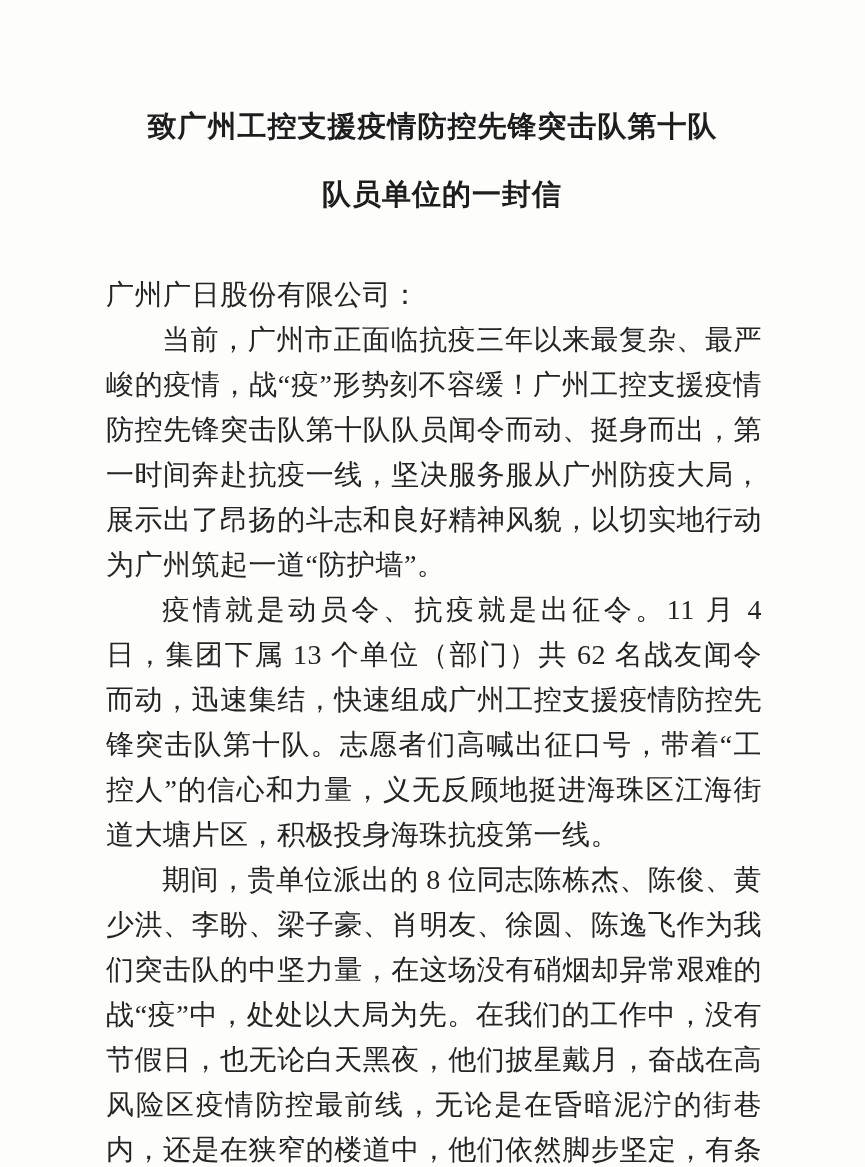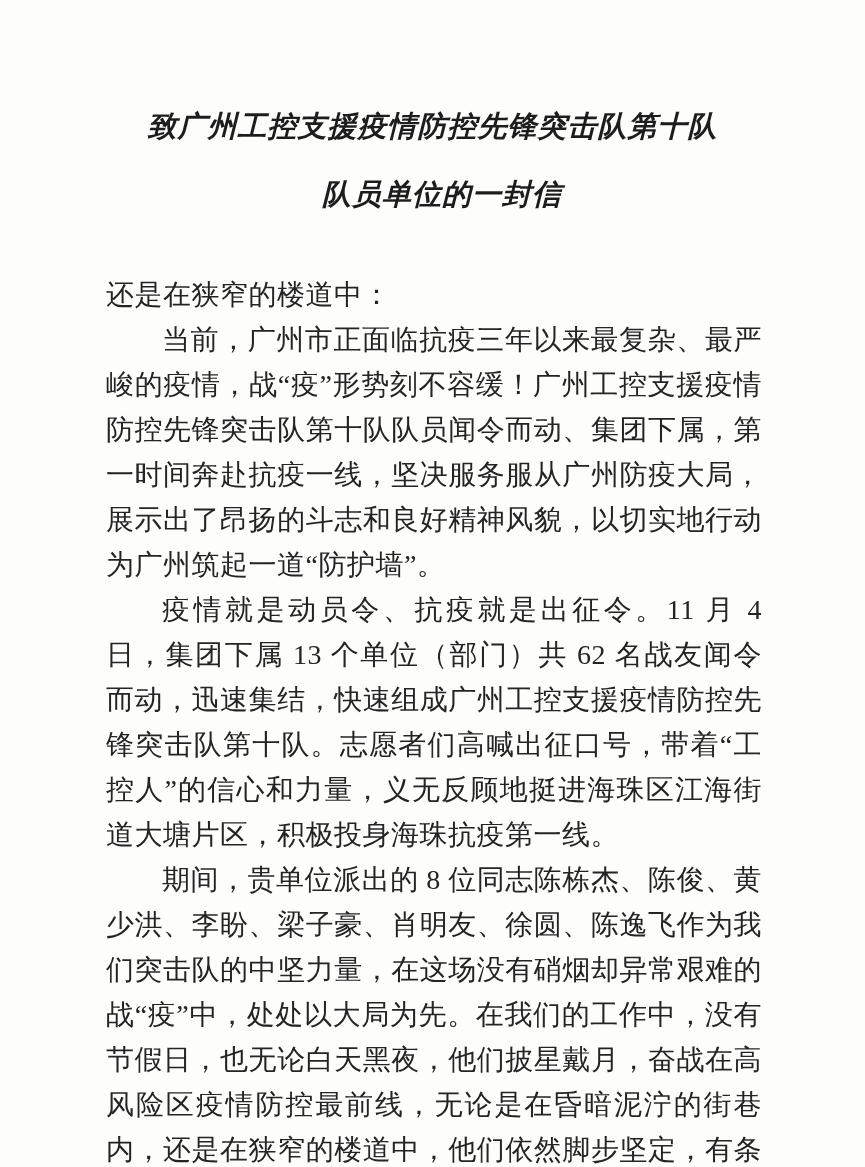--- a/index.html
+++ b/index.html
@@ -24,21 +24,20 @@
     color: #222222;
     box-sizing: border-box;
   }
   .doc-title {
     margin: 0;
     padding-top: 106px;
     text-align: center;
     font-family: "DejaVu Sans", sans-serif;
     font-weight: bold;
     color: #1d1d1d;
-    font-style: italic;
   }
   .title-line {
     display: block;
     font-size: 29px;
     line-height: 40px;
     letter-spacing: 1px;
   }
   .title-line + .title-line {
     margin-top: 28px;
     margin-left: 19px;
@@ -64,18 +63,18 @@
 </head>
 <body>
 
 <div class="page">
   <h1 class="doc-title">
     <span class="title-line">致广州工控支援疫情防控先锋突击队第十队</span>
     <span class="title-line">队员单位的一封信</span>
   </h1>
 
   <div class="doc-body">
-    <p class="salutation">还是在狭窄的楼道中：</p>
-    <p class="para">当前，广州市正面临抗疫三年以来最复杂、最严峻的疫情，战“疫”形势刻不容缓！广州工控支援疫情防控先锋突击队第十队队员闻令而动、集团下属，第一时间奔赴抗疫一线，坚决服务服从广州防疫大局，展示出了昂扬的斗志和良好精神风貌，以切实地行动为广州筑起一道“防护墙”。</p>
+    <p class="salutation">广州广日股份有限公司：</p>
+    <p class="para">当前，广州市正面临抗疫三年以来最复杂、最严峻的疫情，战“疫”形势刻不容缓！广州工控支援疫情防控先锋突击队第十队队员闻令而动、挺身而出，第一时间奔赴抗疫一线，坚决服务服从广州防疫大局，展示出了昂扬的斗志和良好精神风貌，以切实地行动为广州筑起一道“防护墙”。</p>
     <p class="para">疫情就是动员令、抗疫就是出征令。11 月 4 日，集团下属 13 个单位（部门）共 62 名战友闻令而动，迅速集结，快速组成广州工控支援疫情防控先锋突击队第十队。志愿者们高喊出征口号，带着“工控人”的信心和力量，义无反顾地挺进海珠区江海街道大塘片区，积极投身海珠抗疫第一线。</p>
     <p class="para">期间，贵单位派出的 8 位同志陈栋杰、陈俊、黄少洪、李盼、梁子豪、肖明友、徐圆、陈逸飞作为我们突击队的中坚力量，在这场没有硝烟却异常艰难的战“疫”中，处处以大局为先。在我们的工作中，没有节假日，也无论白天黑夜，他们披星戴月，奋战在高风险区疫情防控最前线，无论是在昏暗泥泞的街巷内，还是在狭窄的楼道中，他们依然脚步坚定，有条不紊地登记居民信息、配合核酸检测、配送生活物资、上报居民</p>
   </div>
 </div>
 
 </body></html>

